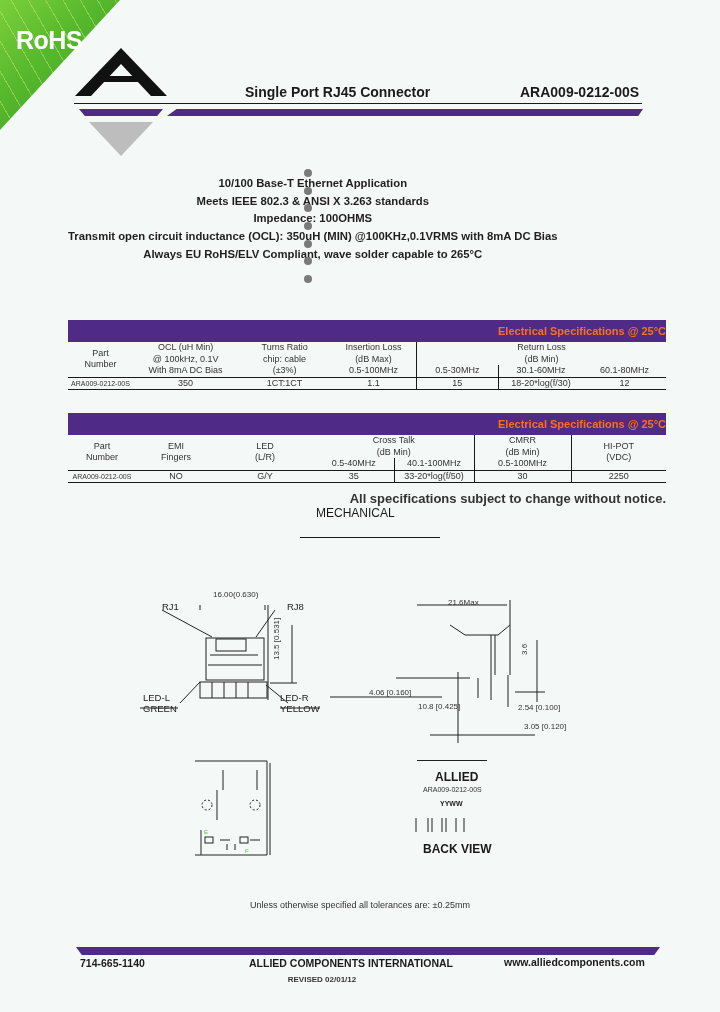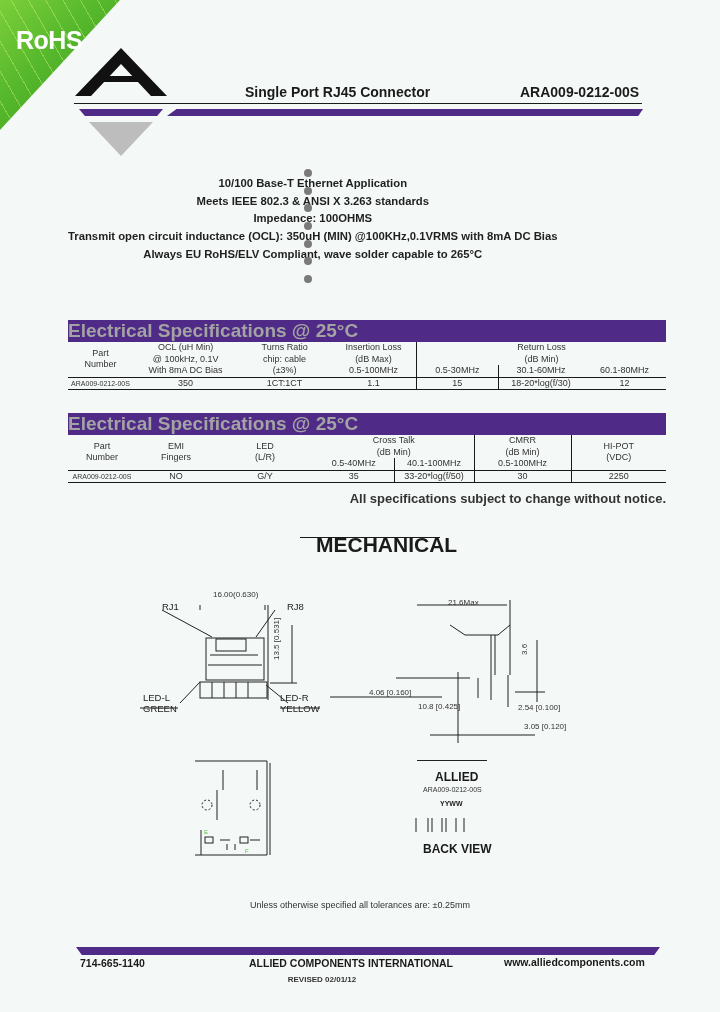--- a/index.html
+++ b/index.html
@@ -41,32 +41,32 @@
   .title { left: 245px; top: 84px; font-size: 14px; font-weight: bold; }
   .part-number { left: 520px; top: 84px; font-size: 14px; font-weight: bold; }
 
   
   .bullets { left: 68px; top: 169px; margin: 0; padding: 0; list-style: none; }
   .bullets li { display: flex; align-items: center; height: 17.7px; font-size: 11.3px; font-weight: bold; color: #1f1f1f; flex-direction: column; }
   .bullet-dot { width: 8px; height: 8px; border-radius: 50%; background: #7a7a7a; margin-right: 10px; flex: 0 0 8px; }
 
   
   .spec-header {
-    background: #4f2a87; color: #a3a3a3; font-weight: bold; font-size: 19px;
-    height: 22px; line-height: 22px; text-align: left;
+    background: #4f2a87; color: #f97316; font-weight: bold; font-size: 11px;
+    height: 22px; line-height: 22px; text-align: right;
   }
   table.spec { border-collapse: collapse; width: 100%; font-size: 9px; color: #333; }
   table.spec td { text-align: center; padding: 0; line-height: 11.5px; vertical-align: middle; }
   .spec-wrap { left: 68px; width: 598px; }
   .bottom-rule { border-bottom: 1px solid #1a1a1a; }
   .vl { border-left: 1px solid #1a1a1a; }
 
   .note { right: 54px; top: 491px; font-size: 13px; color: #333; font-weight: bold; }
 
-  .mech-title { left: 316px; top: 533px; font-size: 21px; font-weight: bold; }
+  .mech-title { left: 316px; top: 506px; font-size: 12px; font-weight: normal; }
   .mech-rule { left: 300px; top: 537px; width: 140px; height: 1px; background: #1a1a1a; }
 
   .dim-text { font-size: 8px; color: #333; }
   .lbl { font-size: 9.5px; color: #222; }
 
   .back-allied { left: 435px; top: 770px; font-size: 12px; font-weight: bold; }
   .back-part { left: 423px; top: 786px; font-size: 7px; color: #333; }
   .back-yyww { left: 440px; top: 800px; font-size: 7px; font-weight: bold; }
   .back-view { left: 423px; top: 842px; font-size: 12px; font-weight: bold; }
 

